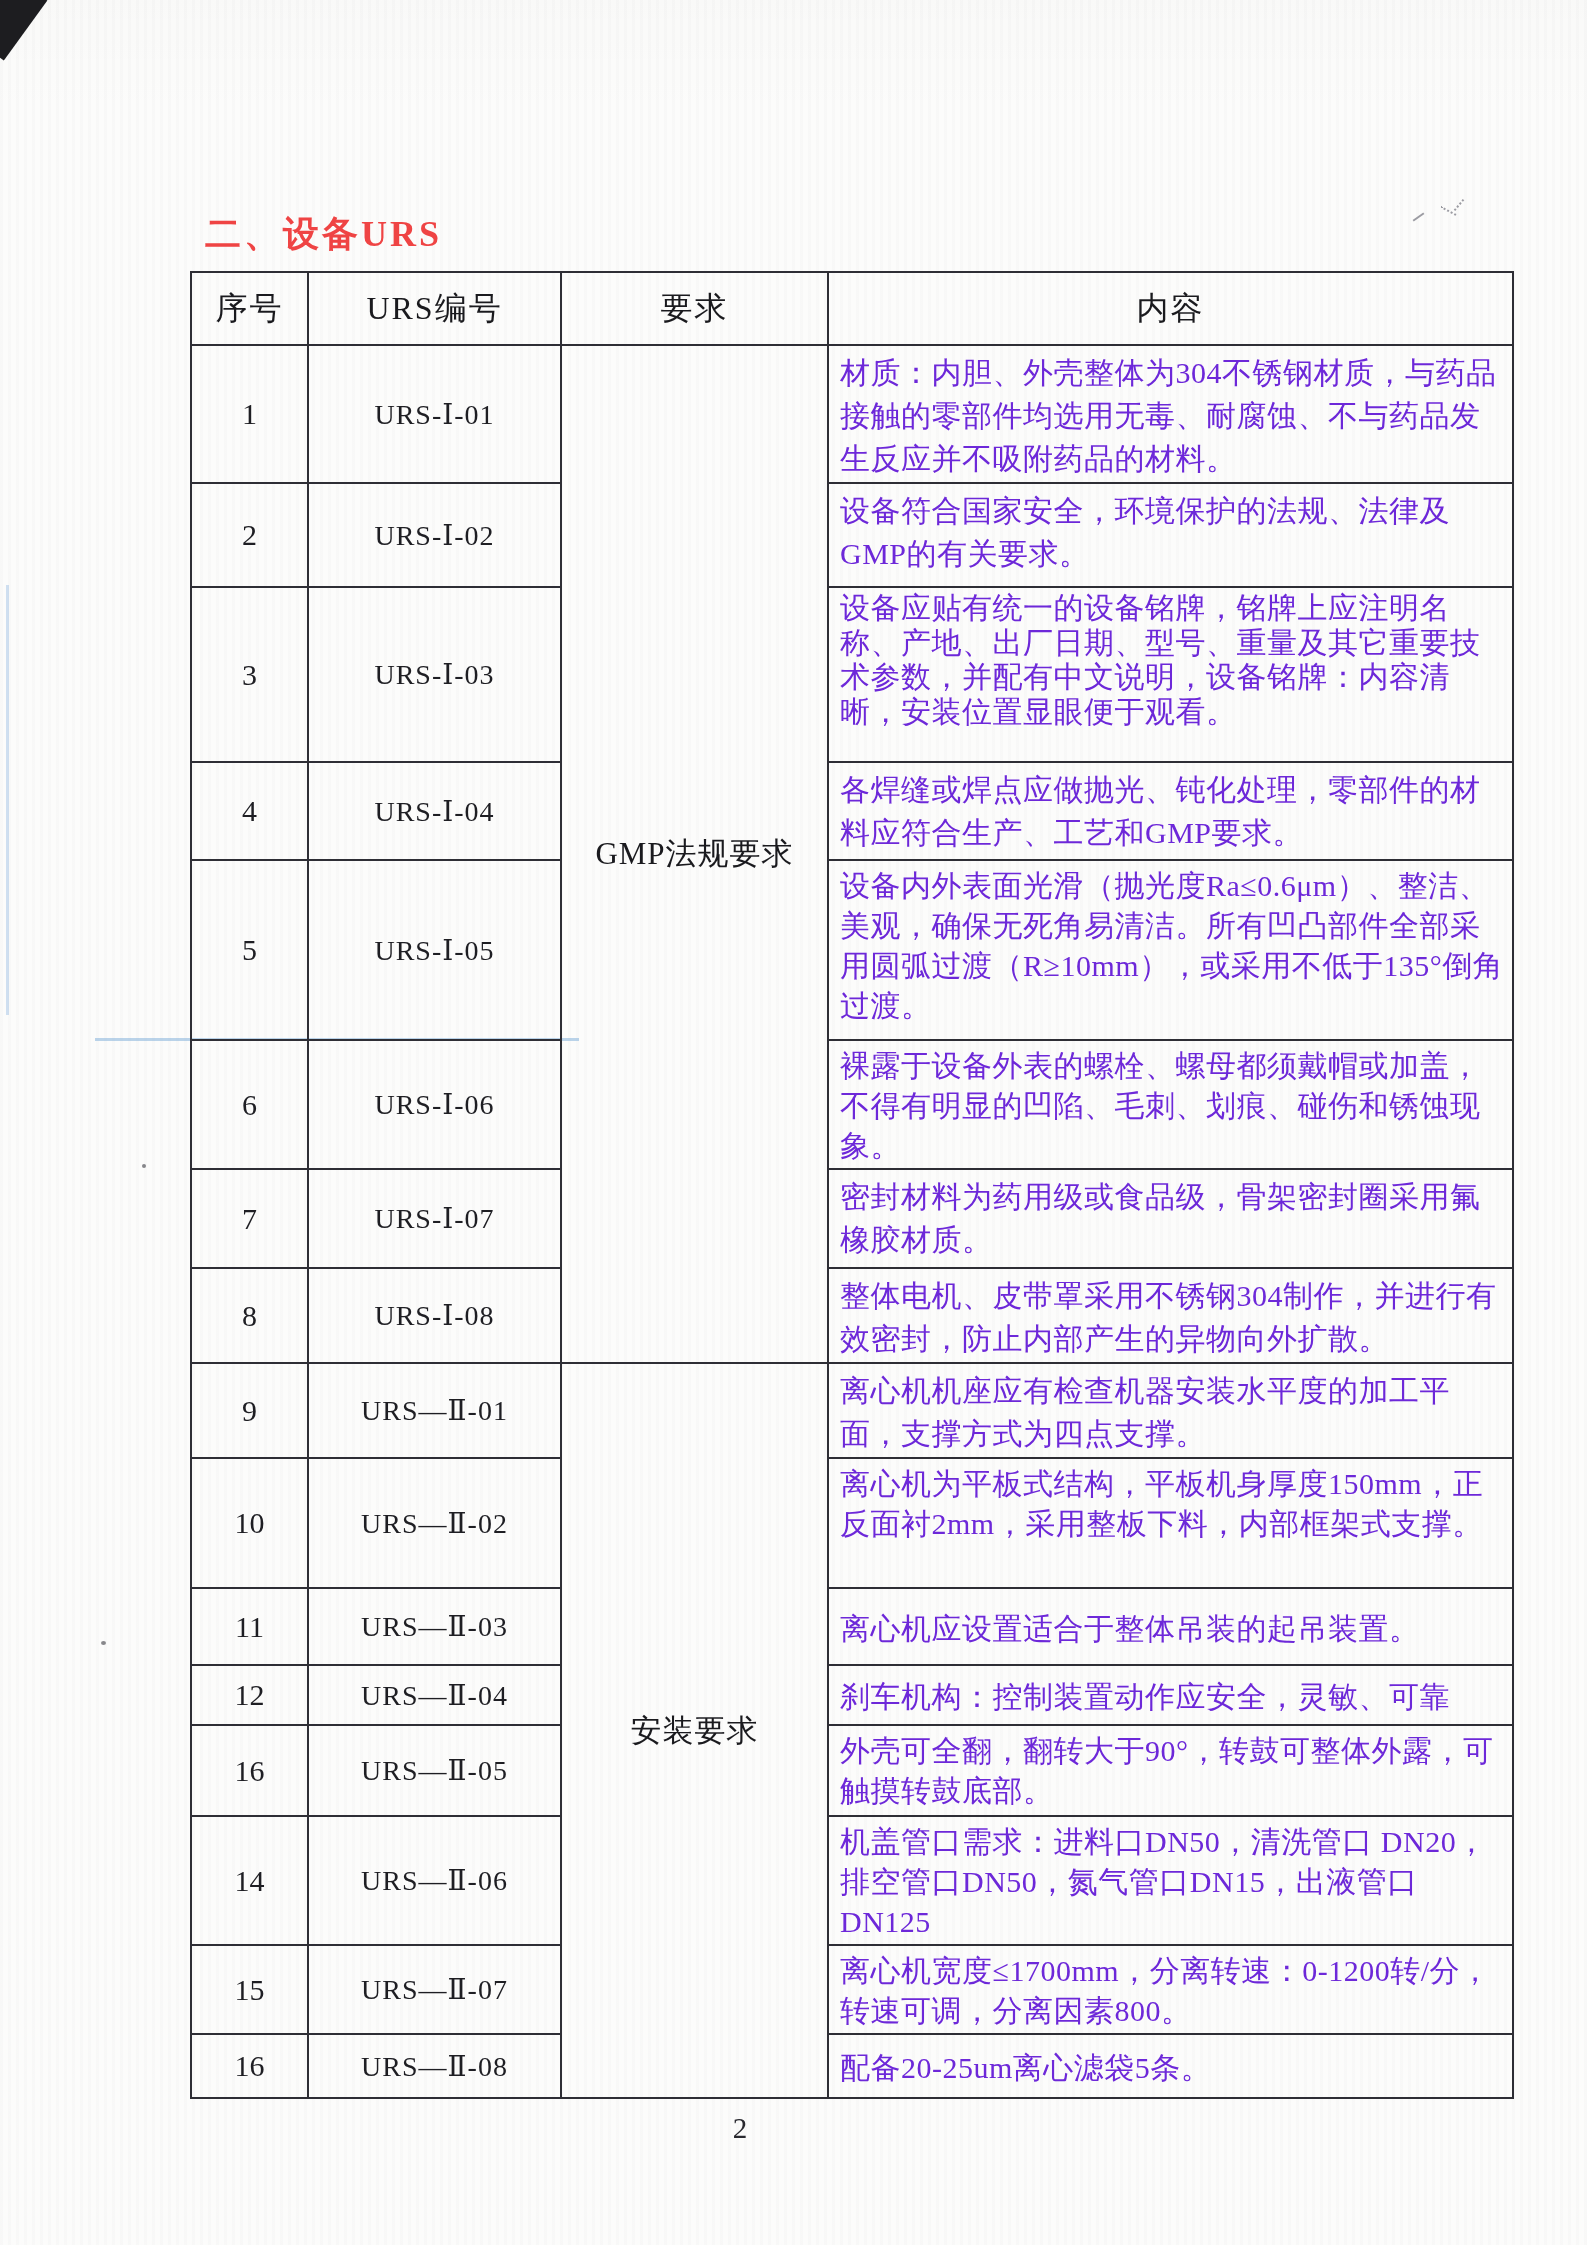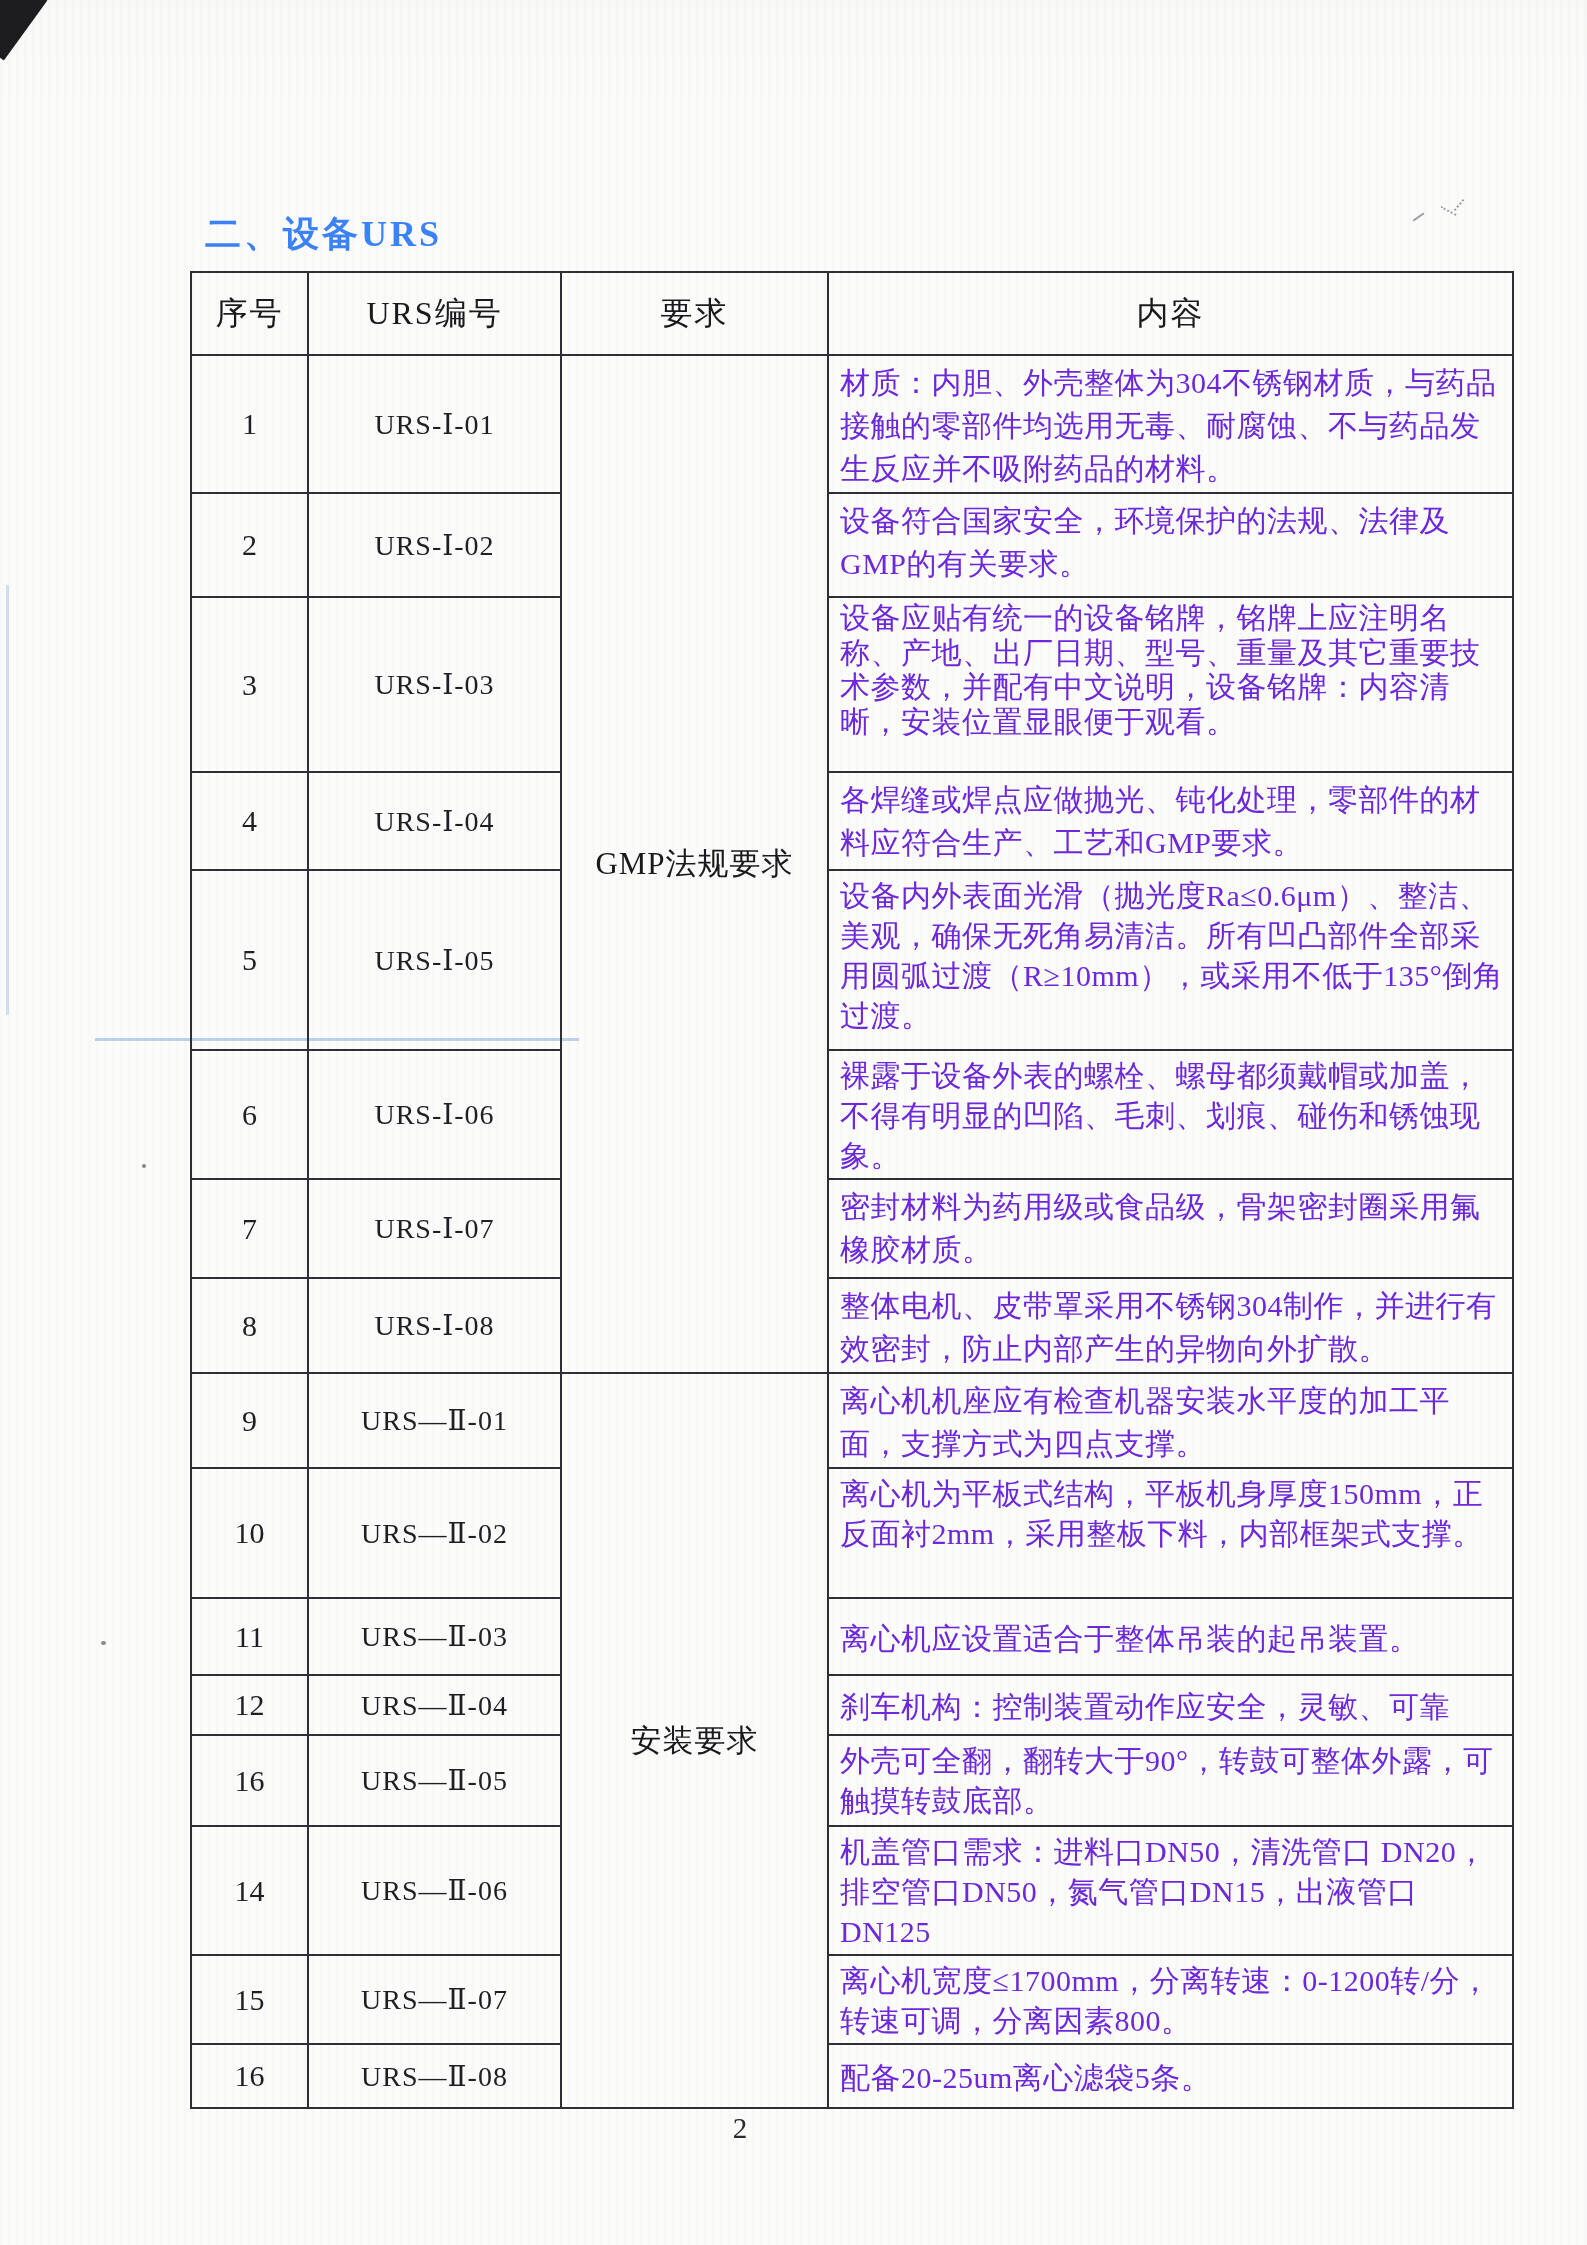--- a/index.html
+++ b/index.html
@@ -27,21 +27,21 @@
     background:rgba(140,180,225,0.40);
   }
   .blue-hline{
     position:absolute;left:95px;top:1038px;width:484px;height:3px;
     background:rgba(120,170,215,0.50);
   }
   .speck{position:absolute;background:rgba(40,40,48,0.55);border-radius:50%;}
   .doc-title{
     position:absolute;left:205px;top:210px;
     font-size:36px;font-weight:700;letter-spacing:3px;
-    color:#3b82f6;
+    color:#ef4444;
   }
   .urs-table{
     position:absolute;left:190px;top:271px;width:1322px;
     border-collapse:collapse;table-layout:fixed;
     background:transparent;
   }
   .urs-table td,.urs-table th{
     border:2px solid #2e2e35;
     overflow:hidden;
   }
@@ -102,21 +102,21 @@
 </div>
 
 <table class="urs-table">
   <colgroup>
     <col style="width:117px">
       <col style="width:253px">
       <col style="width:267px">
       <col style="width:685px">
   </colgroup>
   <tbody>
-      <tr style="height:83px">
+      <tr style="height:73px">
     <th>序号</th>
     <th>URS编号</th>
     <th>要求</th>
     <th>内容</th>
   </tr>
   <tr style="height:133px">
     <td class="cell-no">1</td>
     <td class="cell-code">URS-Ⅰ-01</td>
     <td class="cell-group" rowspan="8">GMP法规要求</td>
     <td class="cell-content">材质：内胆、外壳整体为304不锈钢材质，与药品接触的零部件均选用无毒、耐腐蚀、不与药品发生反应并不吸附药品的材料。</td>

